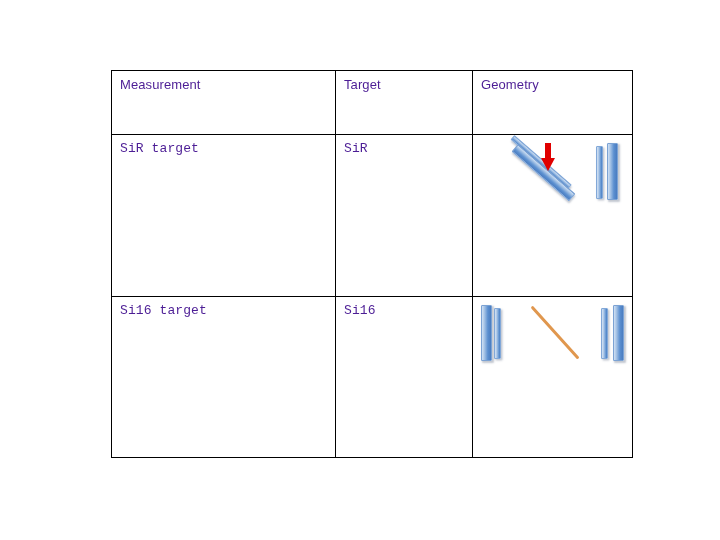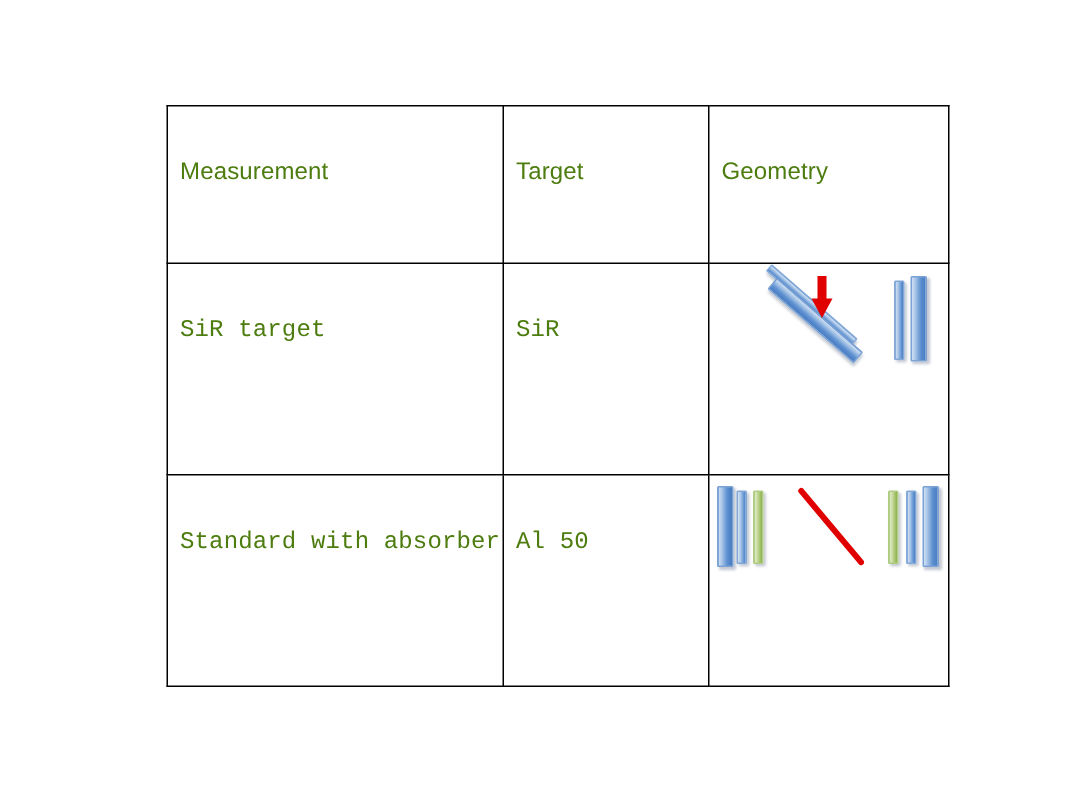--- a/index.html
+++ b/index.html
@@ -42,27 +42,26 @@
     vertical-align: top;
     padding: 0;
     background: #ffffff;
   }
 
   .col-measure { width: 223px; }
   .col-target  { width: 136px; }
   .col-geom    { width: 159px; }
 
   .cell-text {
-    color: #4d7c0f;
-    font-size: 16px;
+    color: #4c1d95;
+    font-size: 13px;
     line-height: 1.15;
     padding: 7px 0 0 8px;
     white-space: pre-line;
     letter-spacing: 0.1px;
-    margin-top: 28px;
   }
   .cell-text.header { padding-top: 7px; }
 
   .row-header td { height: 28px; }
   .row-body td   { height: 72px; font-family: Liberation Mono, monospace; }
 
   
   .geom {
     position: relative;
     width: 159px;
@@ -190,40 +189,38 @@
               <div class="arrow-shaft"></div>
               <div class="arrow-head"></div>
             </div>
 
             <div class="bar thin" style="left:123px; top:11px; height:51px;"></div>
             <div class="bar thick" style="left:134px; top:8px; height:55px;"></div>
           </div>
         </td>
       </tr>
 
-
-
       <tr class="row-body">
         <td class="col-measure">
-          <div class="cell-text">Standard with absorber</div>
+          <div class="cell-text">Si16 target</div>
         </td>
         <td class="col-target">
-          <div class="cell-text">Al 50</div>
+          <div class="cell-text">Si16</div>
         </td>
         <td class="col-geom">
           <div class="geom">
-            <div class="bar thick" style="left:5px; top:7px; height:52px;"></div>
-            <div class="bar thin" style="left:18px; top:10px; height:47px;"></div>
-            <div class="bar green" style="left:29px; top:10px; height:47px;"></div>
-            <div class="line-foil red" style="left:48px; top:32px; width:66px; transform:rotate(50deg);"></div>
-            <div class="bar green" style="left:119px; top:10px; height:47px;"></div>
-            <div class="bar thin" style="left:131px; top:10px; height:47px;"></div>
-            <div class="bar thick" style="left:142px; top:7px; height:52px;"></div>
+            <div class="bar thick" style="left:8px; top:8px; height:54px;"></div>
+            <div class="bar thin" style="left:21px; top:11px; height:49px;"></div>
+            <div class="line-foil orange" style="left:47px; top:34px; width:70px; transform:rotate(48deg);"></div>
+            <div class="bar thin" style="left:128px; top:11px; height:49px;"></div>
+            <div class="bar thick" style="left:140px; top:8px; height:54px;"></div>
           </div>
         </td>
       </tr>
+
+
 
 
     </tbody>
       </table>
   </div>
 
 </div>
 
 </body></html>

